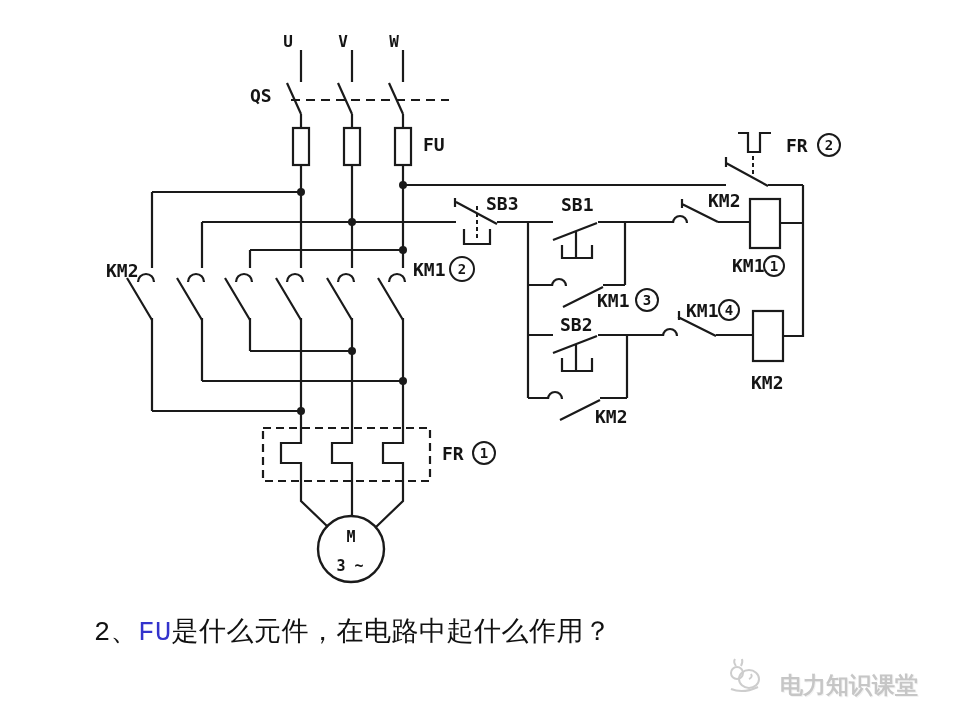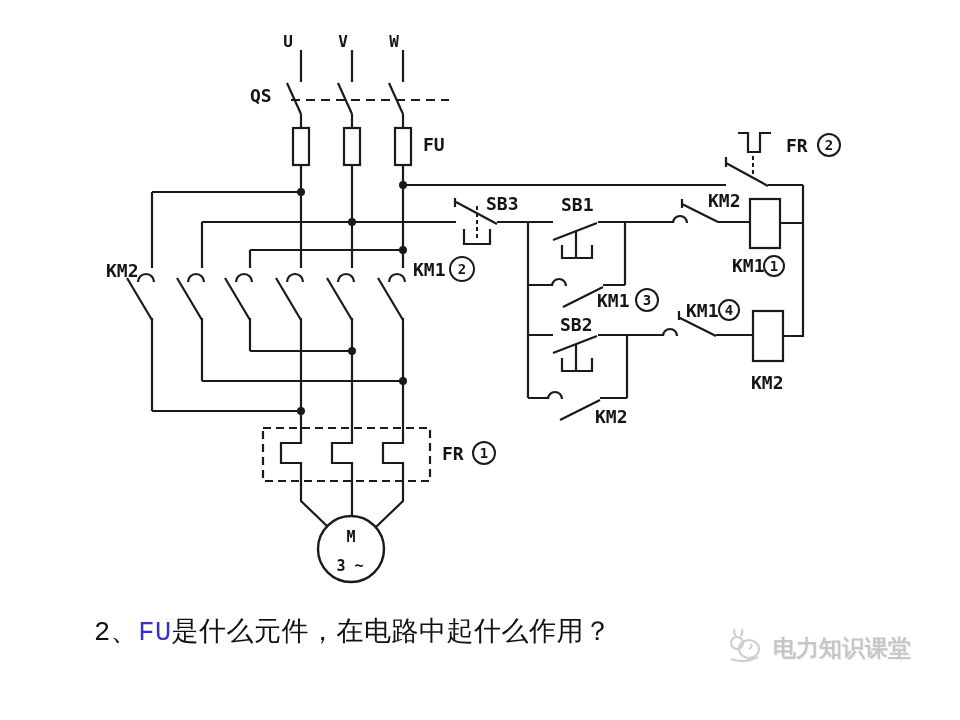--- a/index.html
+++ b/index.html
@@ -27,22 +27,22 @@
   .lbl-m { font-size: 15px; }
   .num   { font-size: 14px; }
   svg.circuit .numcirc { stroke-width: 2; }
   .question {
     position: absolute; left: 94px; top: 613px; white-space: nowrap;
     font-family: Liberation Mono, monospace;
     font-size: 27px; color: #111111; letter-spacing: 0.5px;
   }
   .q-highlight { color: var(--highlight); }
   .watermark {
-    position: absolute; left: 724px; top: 626px;
-    display: flex; align-items: center; gap: 11px;
+    position: absolute; left: 724px; top: 656px;
+    display: flex; align-items: flex-end; gap: 18px;
     color: var(--watermark);
     font-family: "DejaVu Sans", "Liberation Sans", sans-serif;
     font-size: 23px; font-weight: bold;
     text-shadow: 1px 1px 0 #f2f2f2;
   }
   .wm-icon svg path, .wm-icon svg circle, .wm-icon svg ellipse {
     stroke: #cdcdcd; fill: none; stroke-width: 2;
   }
 </style>
 </head>

